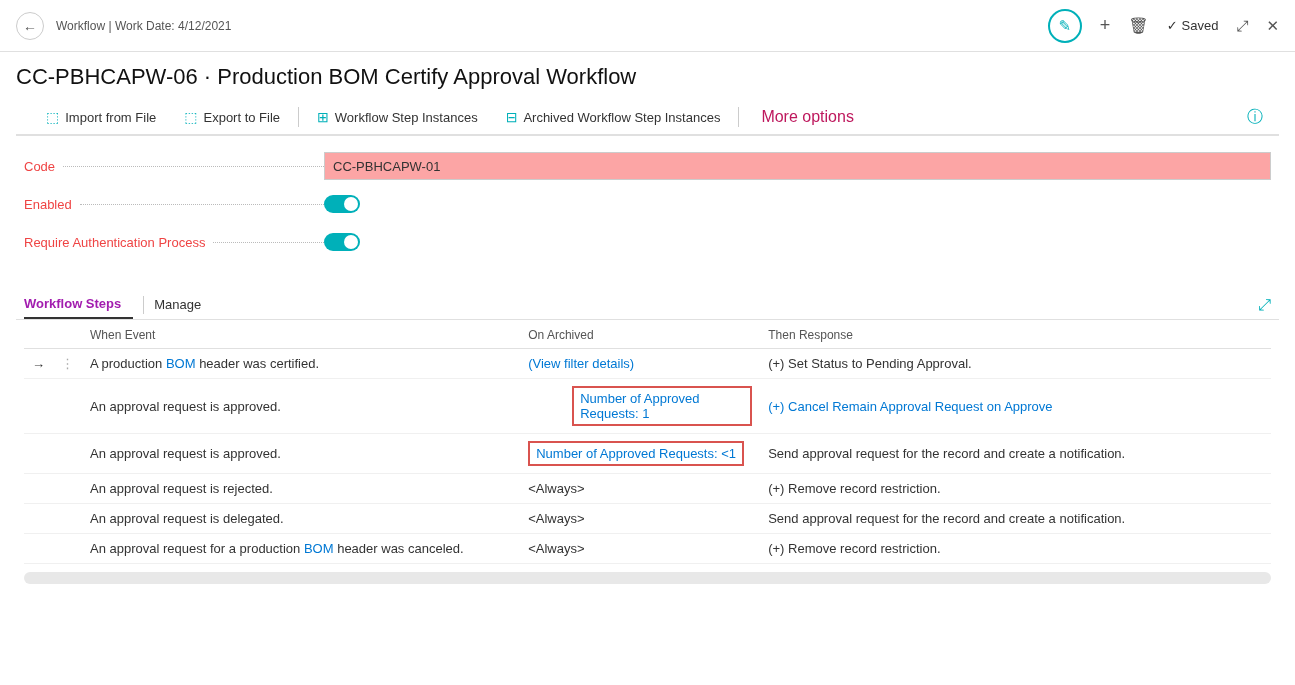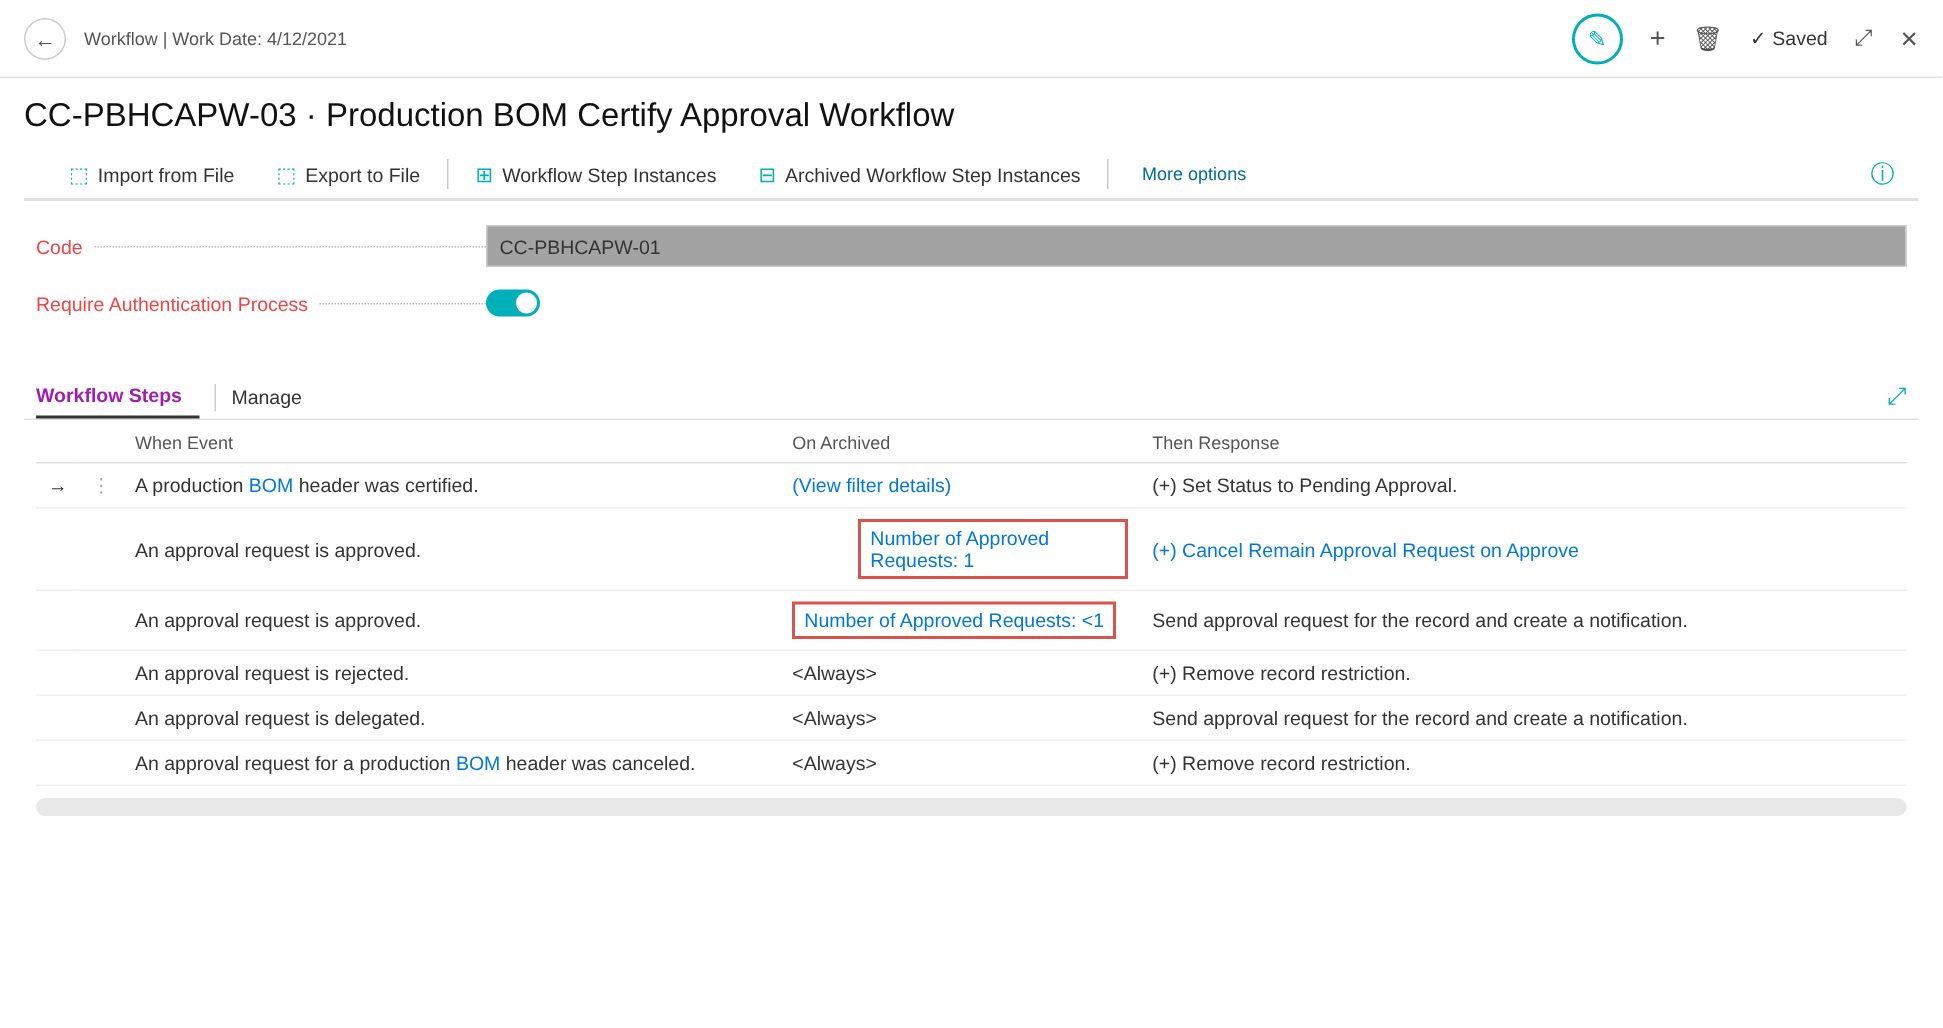--- a/index.html
+++ b/index.html
@@ -84,22 +84,22 @@
       color: #333;
       cursor: pointer;
       white-space: nowrap;
       border-bottom: 2px solid transparent;
       margin-bottom: -2px;
     }
     .action-tab .tab-icon { color: #00b0b9; font-size: 14px; }
     .action-tab-separator { width: 1px; height: 20px; background: #ccc; margin: 0 4px; }
     .more-options-tab {
       padding: 8px 14px;
-      font-size: 12px;
-      color: #0369a1;
+      font-size: 16px;
+      color: #be185d;
       cursor: pointer;
       margin-left: 4px;
     }
     .action-bar-info {
       margin-left: auto;
       color: #00b0b9;
       font-size: 16px;
       cursor: pointer;
     }
 
@@ -130,21 +130,21 @@
     }
     .form-value {
       flex: 1;
     }
     .form-input {
       width: 100%;
       border: 1px solid #ccc;
       padding: 4px 8px;
       font-size: 13px;
       color: #333;
-      background: #a3a3a3;
+      background: #fca5a5;
       outline: none;
       height: 28px;
     }
     .form-select-wrap {
       position: relative;
       width: 100%;
     }
     .form-select {
       width: 100%;
       border: 1px solid #ccc;
@@ -278,21 +278,21 @@
       <span>Saved</span>
     </div>
     <button class="icon-btn" style="font-size:15px;">⤢</button>
     <button class="icon-btn" style="font-size:15px;">✕</button>
   </div>
 </div>
 
 <div class="page-content">
 
   <div class="page-title-bar">
-    <div class="page-title">CC-PBHCAPW-03 · Production BOM Certify Approval Workflow</div>
+    <div class="page-title">CC-PBHCAPW-06 · Production BOM Certify Approval Workflow</div>
 
     <div class="action-bar">
       <div class="action-tab">
         <span class="tab-icon">⬚</span>
         <span>Import from File</span>
       </div>
       <div class="action-tab">
         <span class="tab-icon">⬚</span>
         <span>Export to File</span>
       </div>
@@ -311,20 +311,28 @@
       </div>
       <div class="action-bar-info">ⓘ</div>
     </div>
   </div>
 
   <div class="form-area">
     <div class="form-row">
       <div class="form-label">Code</div>
       <div class="form-value">
         <input class="form-input" value="CC-PBHCAPW-01" style="">
+      </div>
+    </div>
+    <div class="form-row">
+      <div class="form-label">Enabled</div>
+      <div class="form-value">
+        <div class="toggle-wrap">
+          <div class="toggle"></div>
+        </div>
       </div>
     </div>
     <div class="form-row">
       <div class="form-label">Require Authentication Process</div>
       <div class="form-value">
         <div class="toggle-wrap">
           <div class="toggle"></div>
         </div>
       </div>
     </div>

